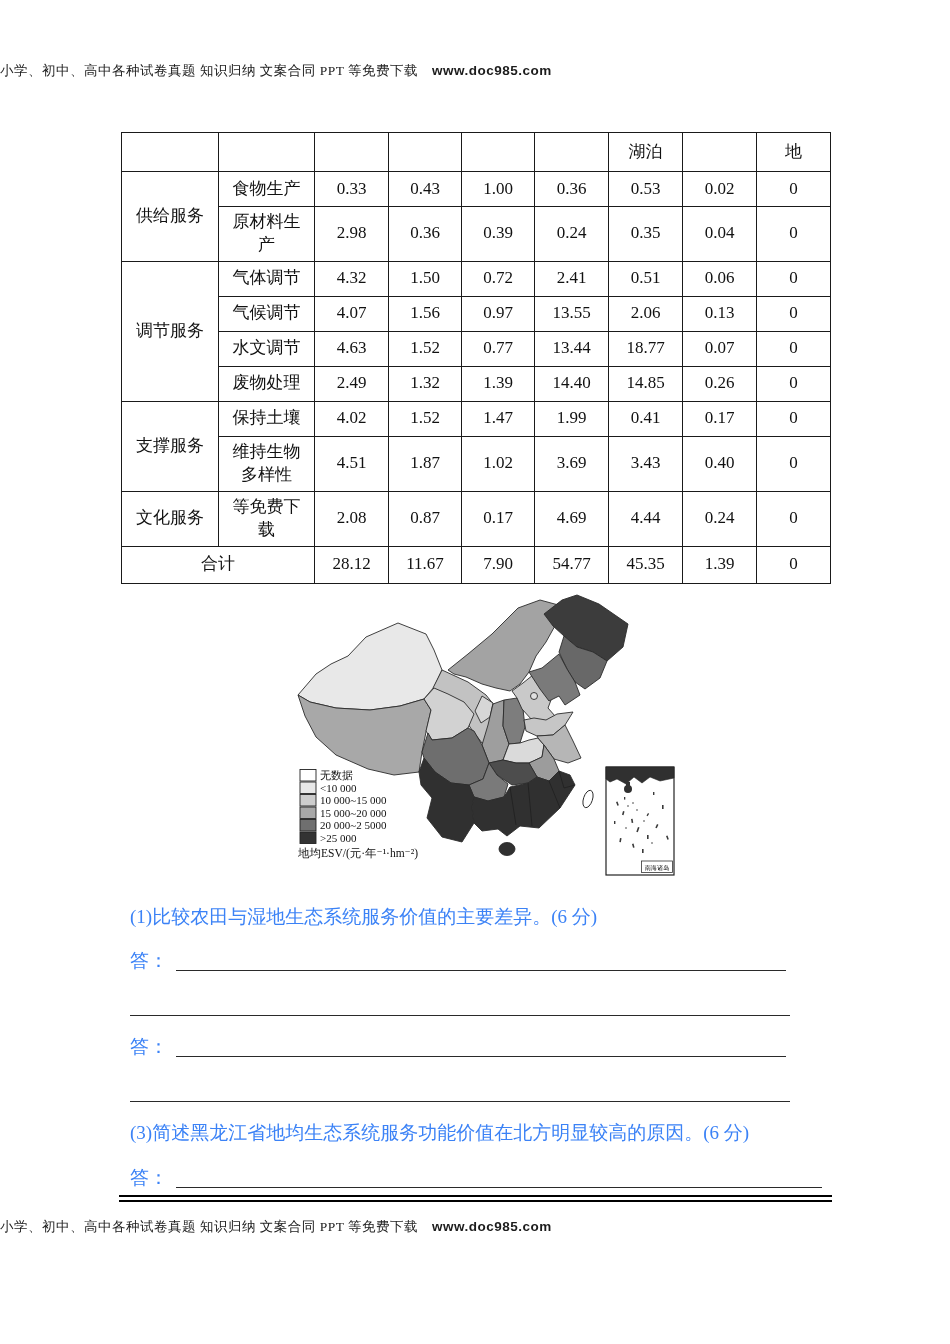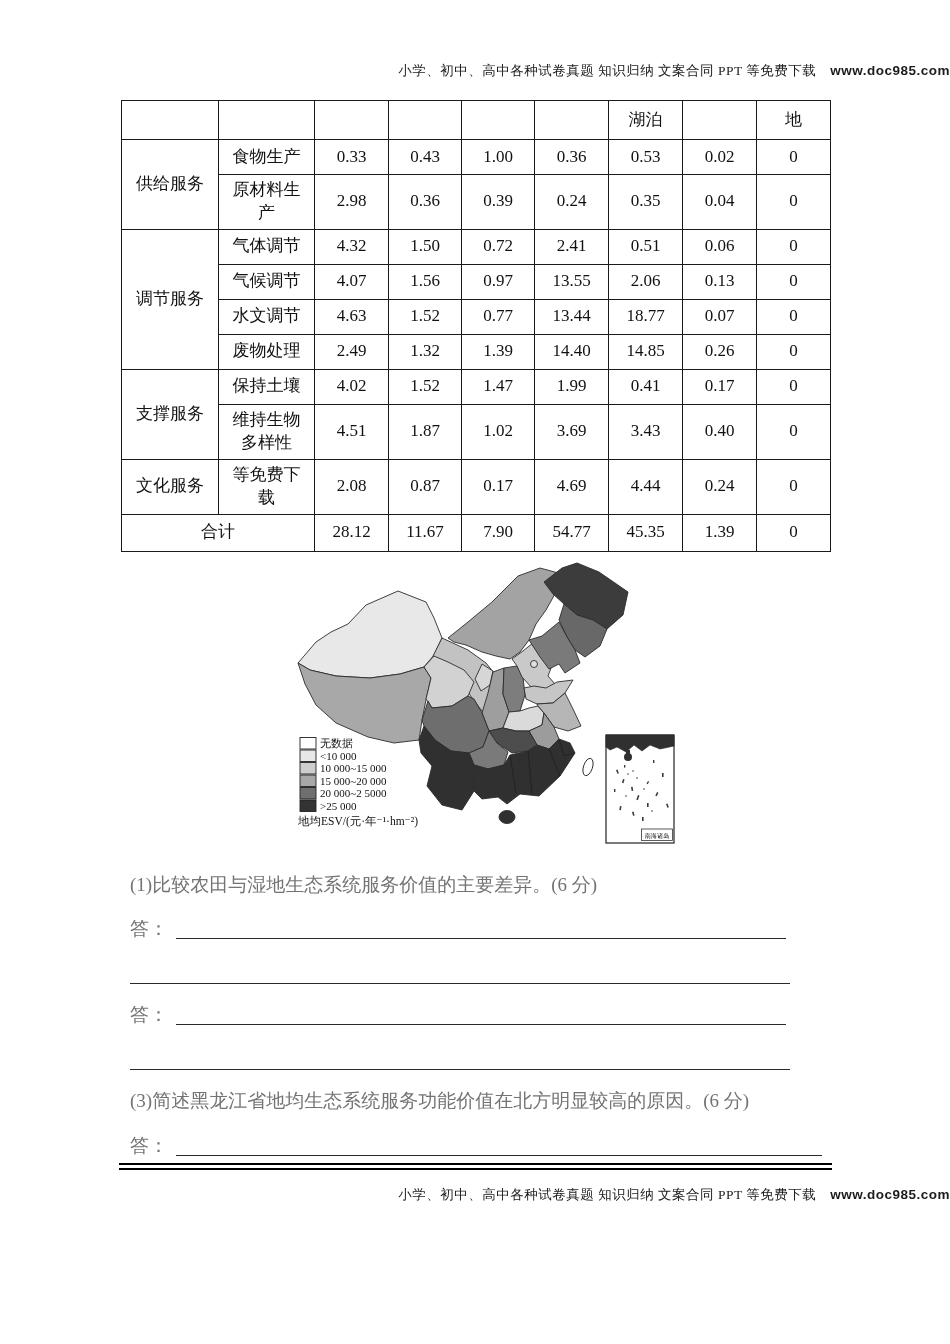--- a/index.html
+++ b/index.html
@@ -3,49 +3,49 @@
 <meta charset="utf-8">
 <style>
   * { box-sizing: border-box; margin: 0; padding: 0; }
   body {
     width: 950px; height: 1344px; overflow: hidden;
     background: #ffffff; color: #111;
     font-family: "Liberation Serif", "DejaVu Serif", serif;
     position: relative;
   }
   .watermark {
-    text-align: right; font-size: 13.5px; color: #1c1c1c;
+    text-align: left; font-size: 13.5px; color: #1c1c1c;
     letter-spacing: 0.5px; white-space: nowrap;
   }
   .watermark .url { font-family: "Liberation Sans", "DejaVu Sans", sans-serif; font-weight: bold; margin-left: 10px; }
   .header-bar { padding-top: 62px; }
   .content { width: 709px; margin: 0 120px 0 121px; }
 
   
   table.esv {
-    margin-top: 20px;
+    margin-top: 52px;
     border-collapse: collapse; table-layout: fixed; width: 709px;
     font-size: 17px;
   }
   table.esv td {
     border: 1.6px solid #1a1a1a; text-align: center; vertical-align: middle;
     padding: 4px 9px; line-height: 1.35; background: #fff;
   }
   table.esv tr.hdr td { height: 39px; }
   table.esv td.num { font-family: "Liberation Serif", serif; }
   table.esv tr.r1 td { height: 35px; }
   table.esv tr.r2 td { height: 52px; }
   table.esv tr.total td { height: 37px; }
 
   
   .map-wrap { width: 400px; margin: 8px auto 0; }
   svg text { font-family: "Liberation Serif", "DejaVu Serif", serif; fill: #111; }
 
   
-  .questions { font-size: 19px; color: #737373; }
+  .questions { font-size: 19px; color: #3b82f6; }
   .q { margin: 0 0 0 9px; padding-top: 17px; line-height: 1.45; }
   .ans-row { display: flex; align-items: flex-end; margin: 14px 0 0 9px; height: 30px; }
   .ans-prefix { flex: 0 0 auto; }
   .ans-line { flex: 1 1 auto; border-bottom: 1.6px solid #2a2a2a; margin: 0 44px 3px 8px; height: 24px; }
   .ans-row.last .ans-line { margin-right: 8px; }
   .blank-line { margin: 0 40px 0 9px; height: 42px; border-bottom: 1.6px solid #2a2a2a; }
   .double-rule { margin: 4px -2px 0 -2px; height: 7px; border-top: 2.4px solid #000; border-bottom: 2.4px solid #000; }
   .footer-bar { margin-top: 16px; }
 </style>
 </head>

